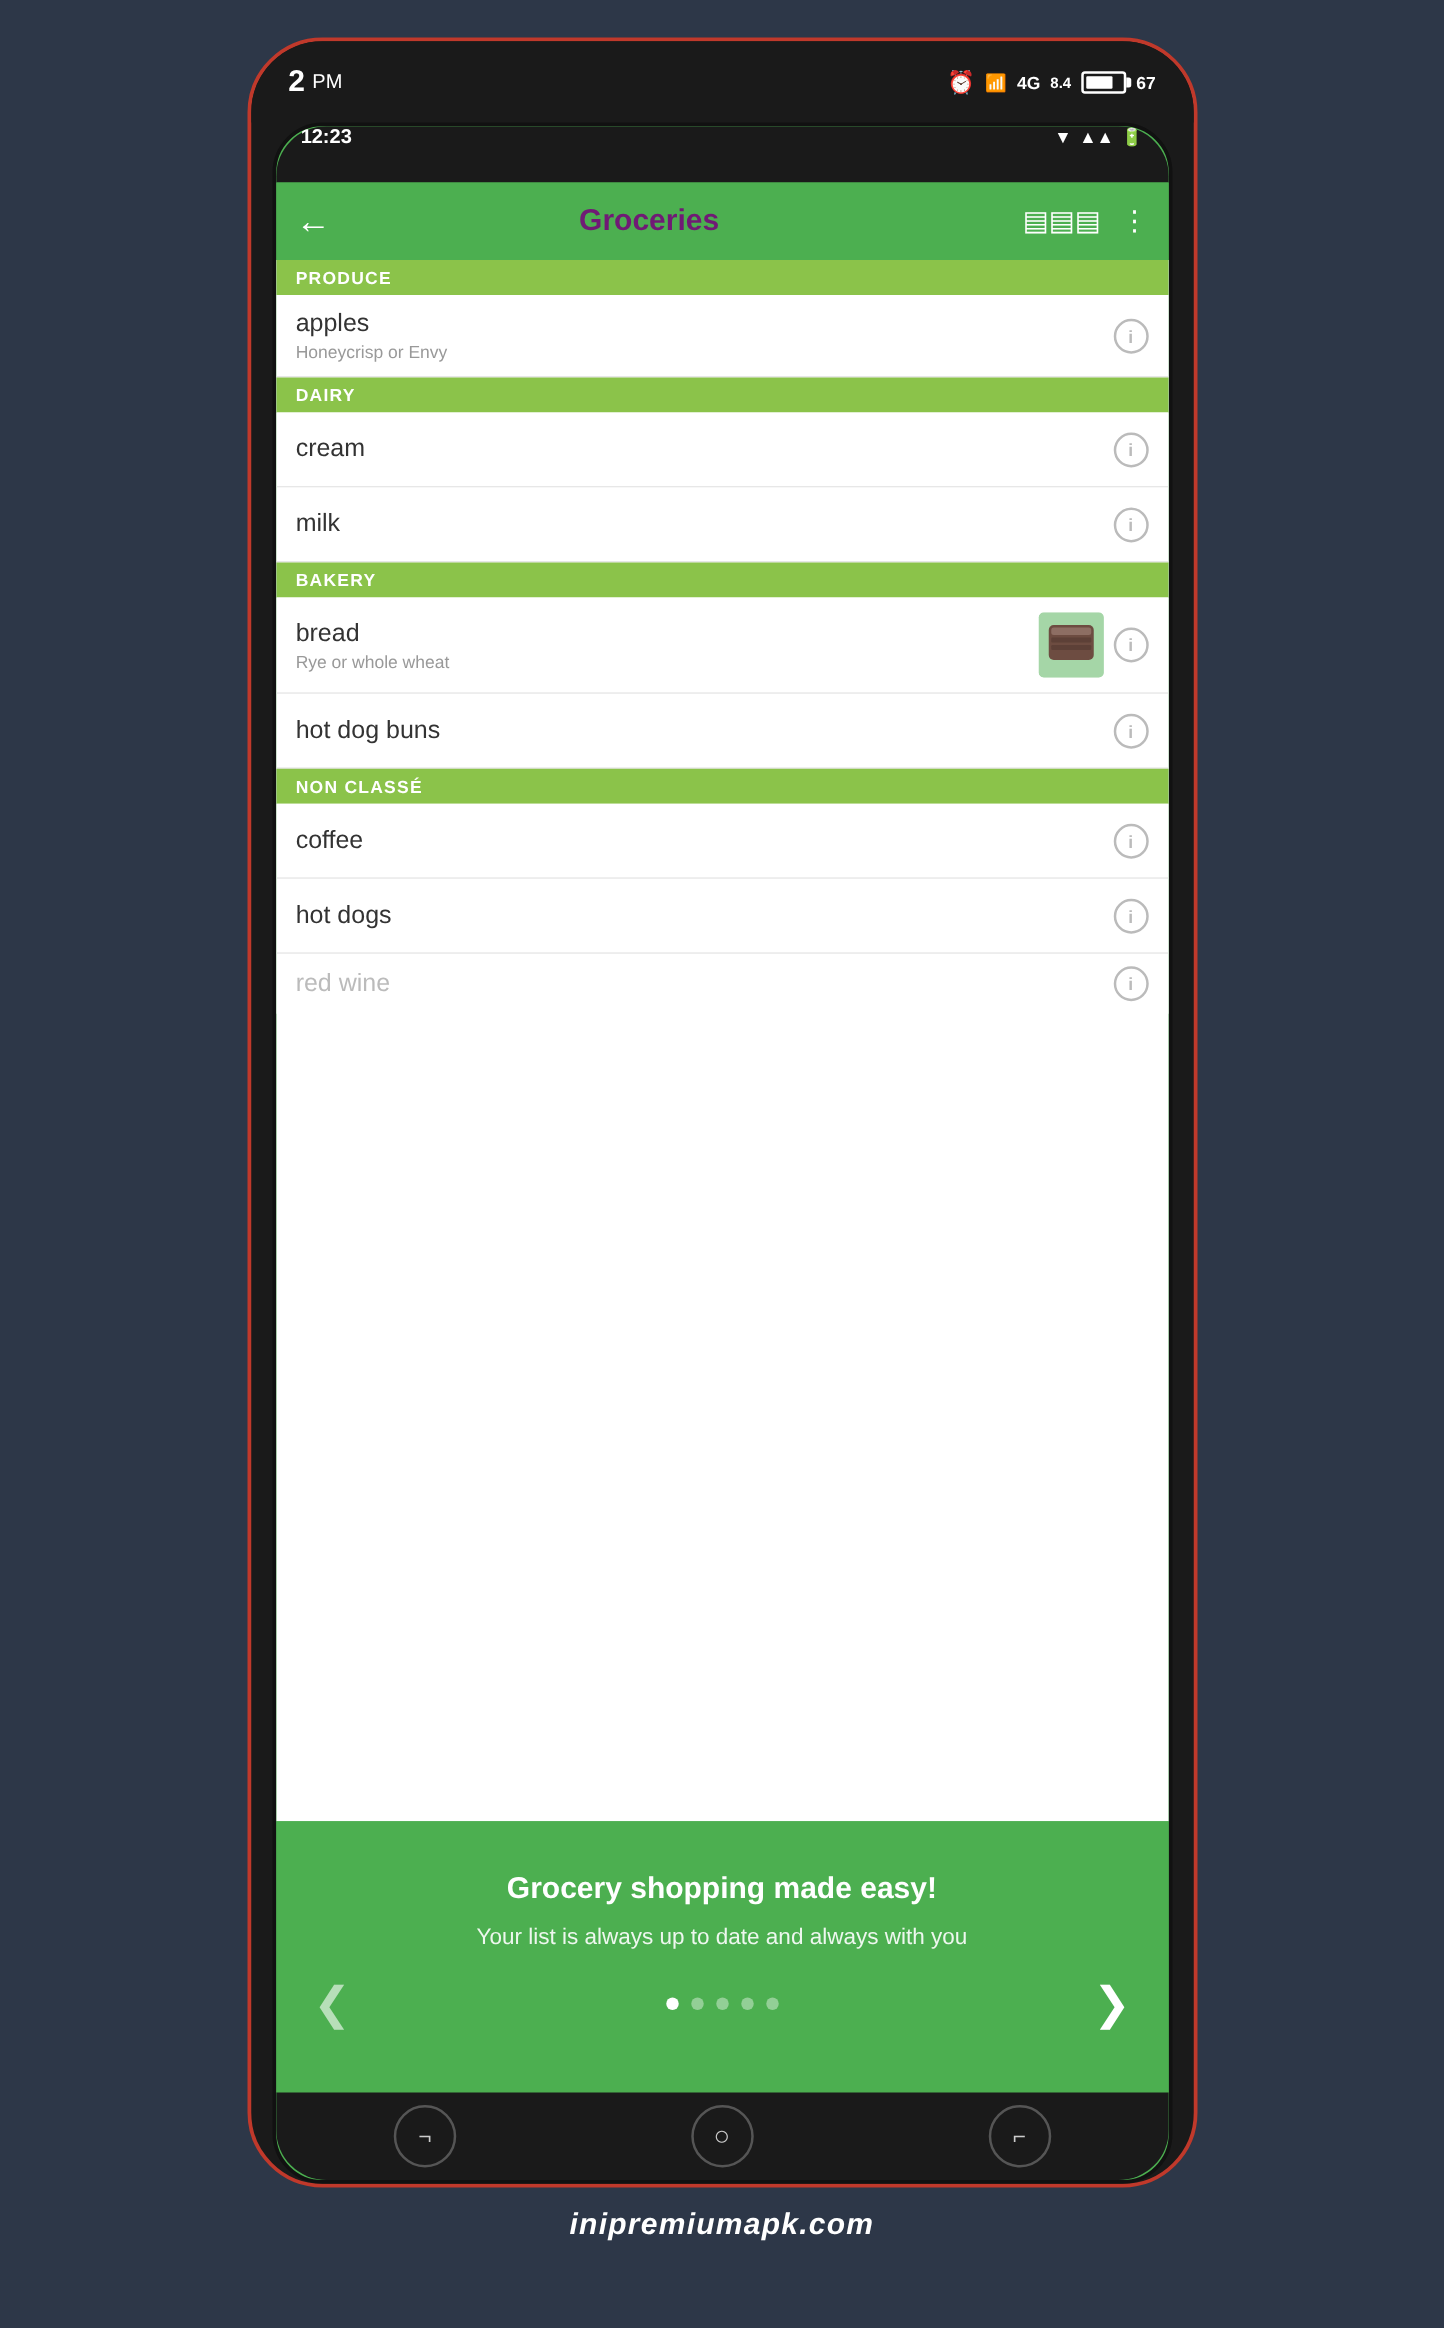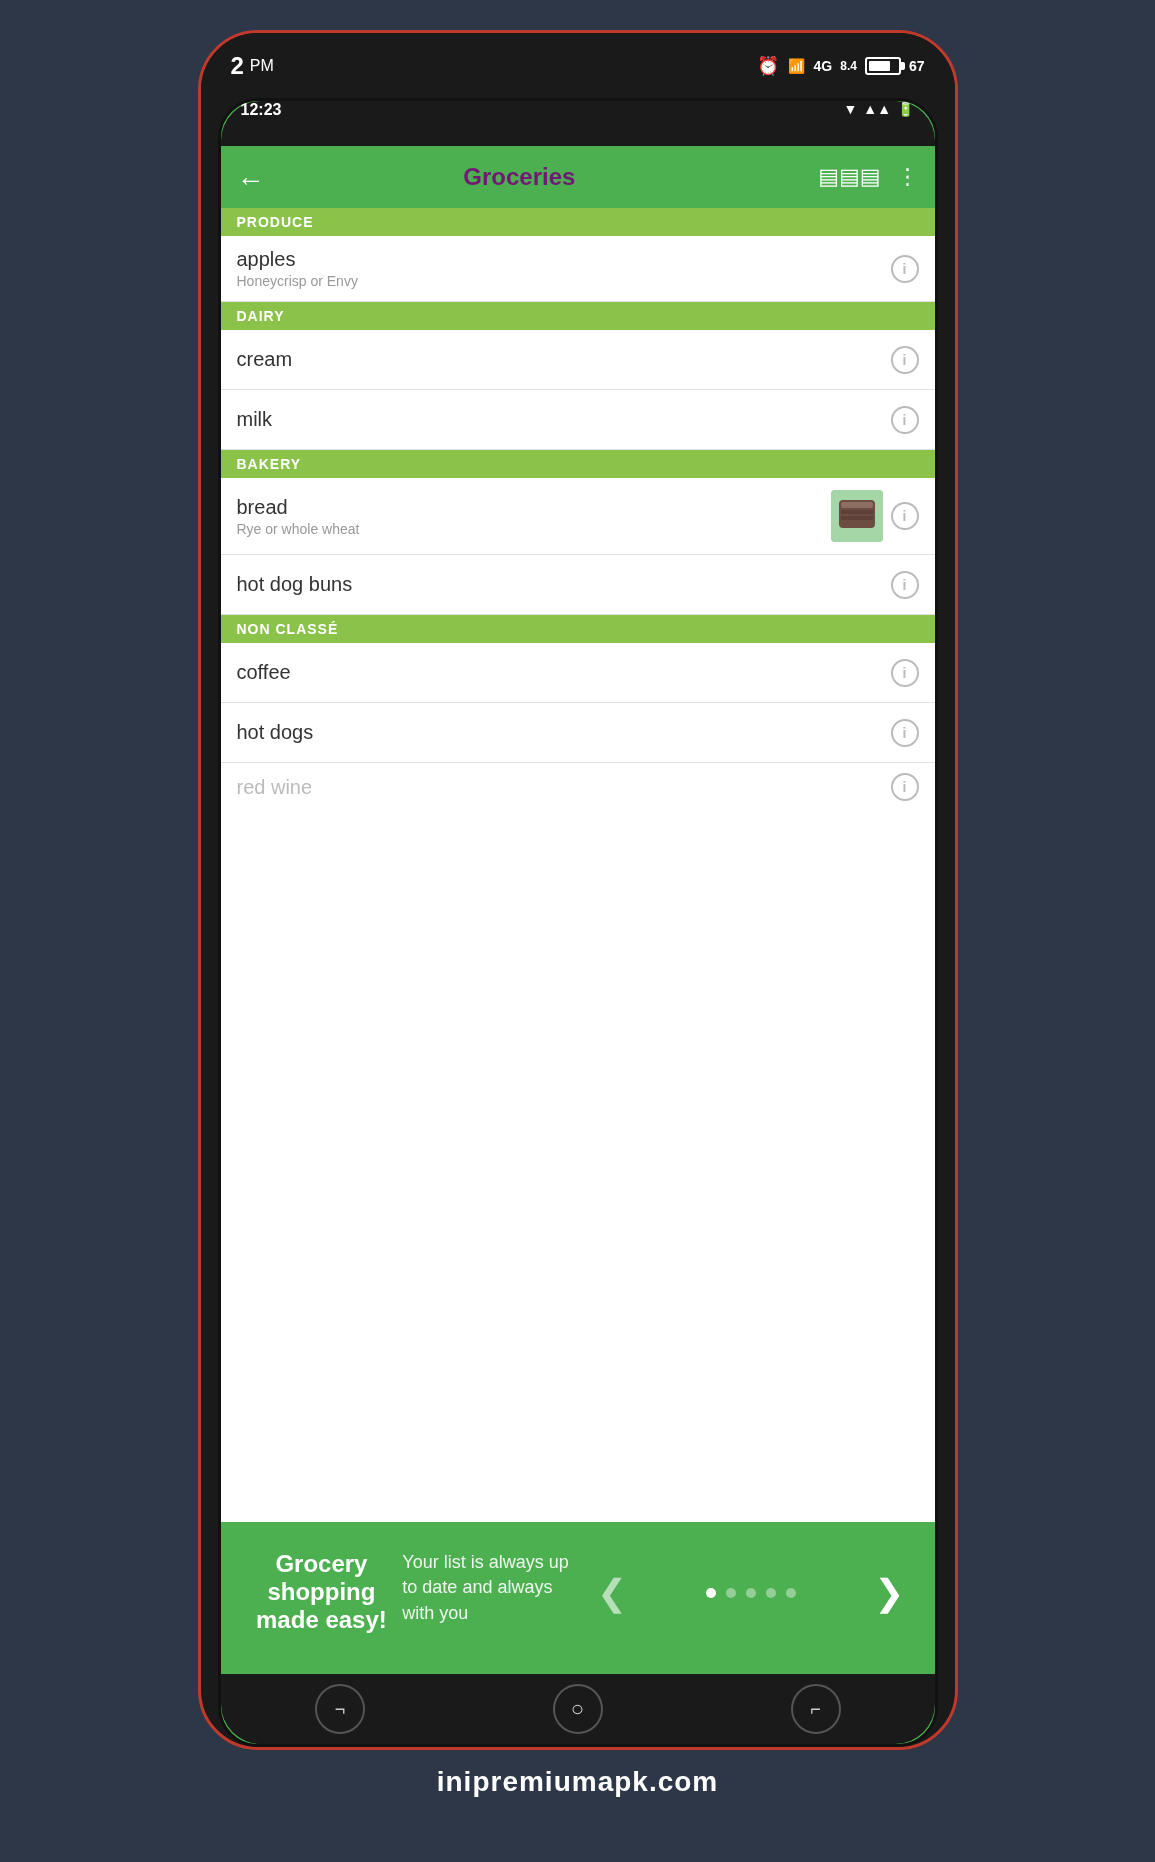--- a/index.html
+++ b/index.html
@@ -233,23 +233,23 @@
       color: #bbb;
       font-size: 14px;
       font-weight: bold;
       flex-shrink: 0;
       cursor: pointer;
     }
 
     
     .promo-section {
       background: #4caf50;
-      padding: 28px 20px;
-      display: flex;
-      flex-direction: row;
+      padding: 40px 20px;
+      display: flex;
+      flex-direction: column;
       align-items: center;
       flex-shrink: 0;
     }
 
     .promo-title {
       color: white;
       font-size: 24px;
       font-weight: bold;
       text-align: center;
       margin-bottom: 12px;
@@ -332,22 +332,23 @@
       font-size: 22px;
       font-weight: bold;
       cursor: pointer;
       letter-spacing: 1px;
     }
 
     
     .website-footer {
       margin-top: 16px;
       color: white;
-      font-size: 28px;
-      font-weight: bold;
+      font-size: 24px;
+      font-weight: bold;
+      font-style: italic;
       letter-spacing: 1px;
     }
 
     
     .list-item-partial {
       display: flex;
       align-items: center;
       padding: 10px 16px;
       background: white;
       min-height: 40px;

